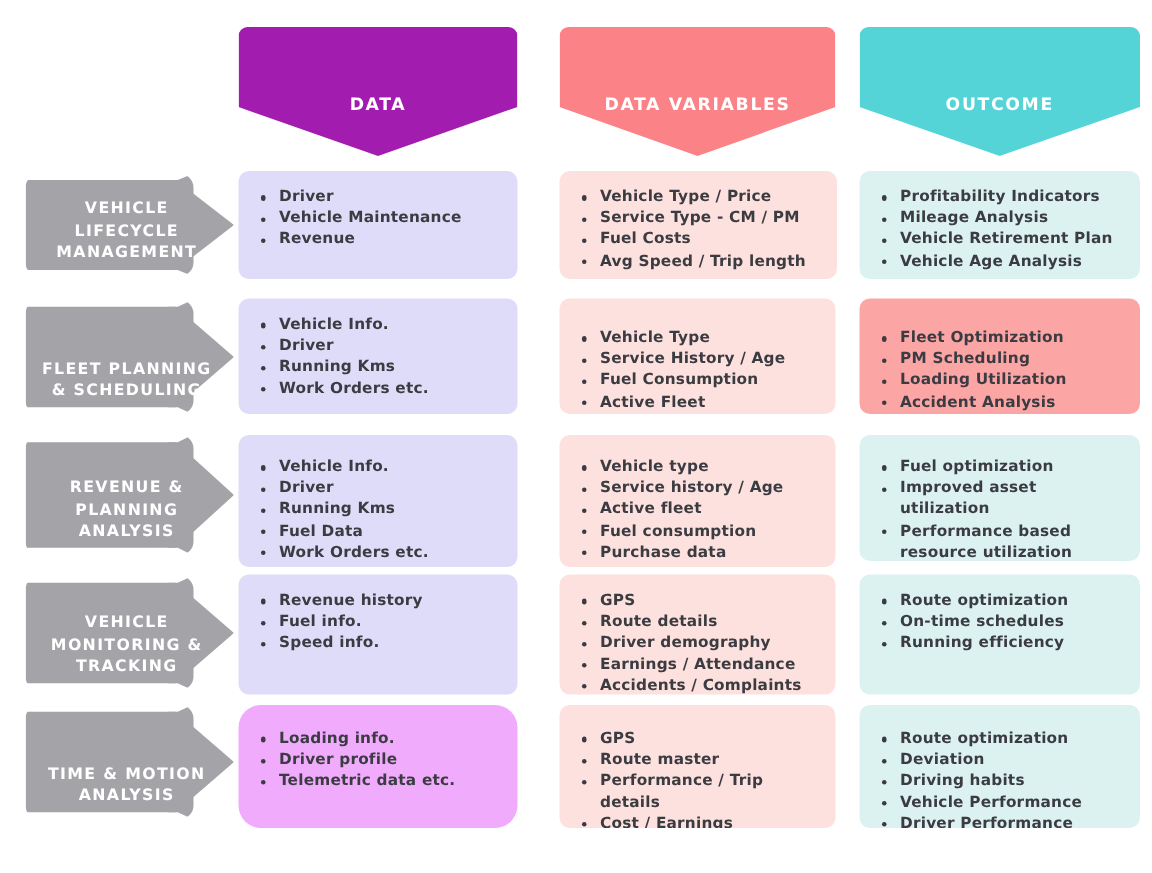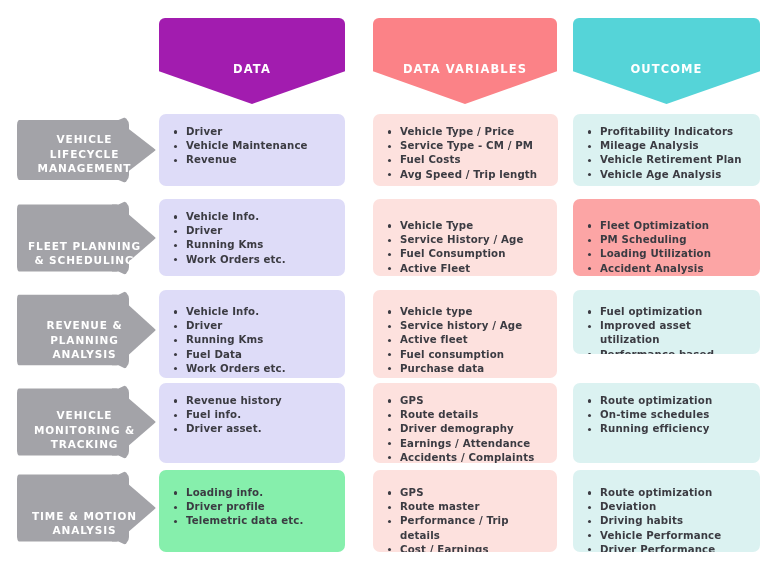--- a/index.html
+++ b/index.html
@@ -289,21 +289,21 @@
           <span class="cont">Active fleet</span>
         </li>
       <li>
           <span class="cont">Fuel consumption</span>
         </li>
       <li>
           <span class="cont">Purchase data</span>
         </li>
     </ul>
   </div>
-  <div class="cell" style="left:573px; top:290px; width:187px; height:64px; background:#dbf2f1; padding-top:15px;">
+  <div class="cell" style="left:573px; top:290px; width:187px; height:84px; background:#dbf2f1; padding-top:15px;">
     <ul>
       <li>
           <span class="cont">Fuel optimization</span>
         </li>
       <li>
           <span class="cont">Improved asset utilization</span>
         </li>
       <li>
           <span class="cont">Performance based resource utilization</span>
         </li>
@@ -321,21 +321,21 @@
   </div>
   <div class="cell" style="left:159px; top:383px; width:186px; height:80px; background:#dedcf8;">
     <ul>
       <li>
           <span class="cont">Revenue history</span>
         </li>
       <li>
           <span class="cont">Fuel info.</span>
         </li>
       <li>
-          <span class="cont">Driver asset.</span>
+          <span class="cont">Speed info.</span>
         </li>
     </ul>
   </div>
   <div class="cell" style="left:373px; top:383px; width:184px; height:80px; background:#fde1de;">
     <ul>
       <li>
           <span class="cont">GPS</span>
         </li>
       <li>
           <span class="cont">Route details</span>
@@ -366,21 +366,21 @@
   </div>
 
   <div class="rowarrow" style="top:470px; height:76px;">
     <div class="rowarrow-inner" style="background:#a3a3a8;"></div>
     <div class="rowarrow-tip" style="background:#a3a3a8;"></div>
     <div class="rowarrow-label">
       <div>TIME &amp; MOTION</div>
       <div>ANALYSIS</div>
     </div>
   </div>
-  <div class="cell" style="left:159px; top:470px; width:186px; height:82px; background:#86efac; padding-top:16px;">
+  <div class="cell" style="left:159px; top:470px; width:186px; height:82px; background:#f0abfc; padding-top:16px;border-radius:15px;">
     <ul>
       <li>
           <span class="cont">Loading info.</span>
         </li>
       <li>
           <span class="cont">Driver profile</span>
         </li>
       <li>
           <span class="cont">Telemetric data etc.</span>
         </li>

